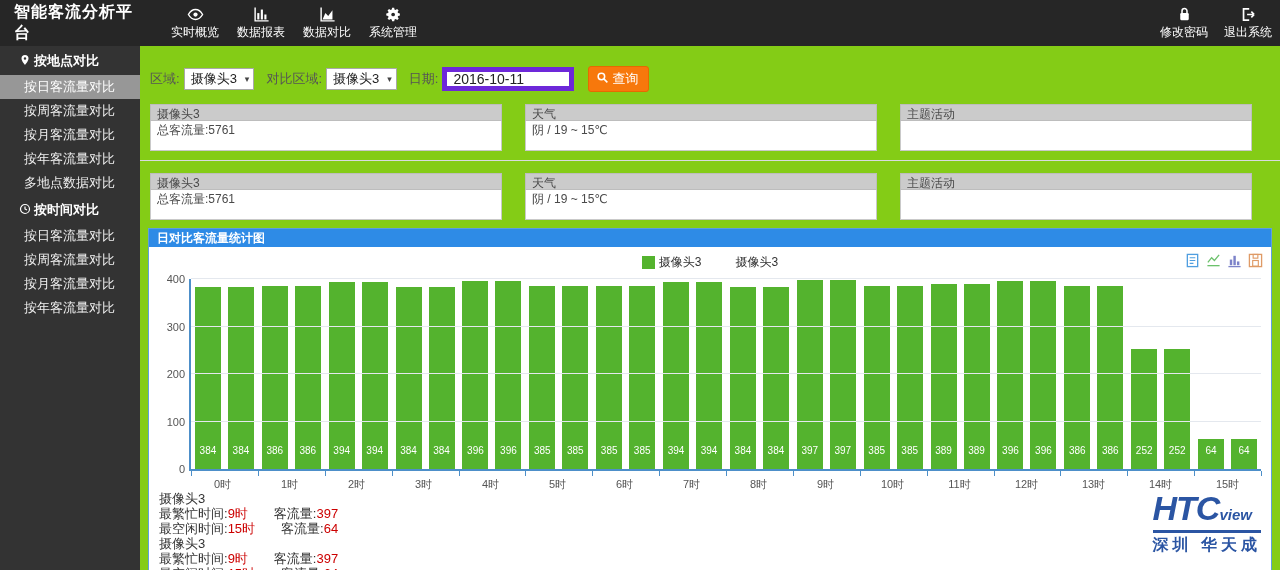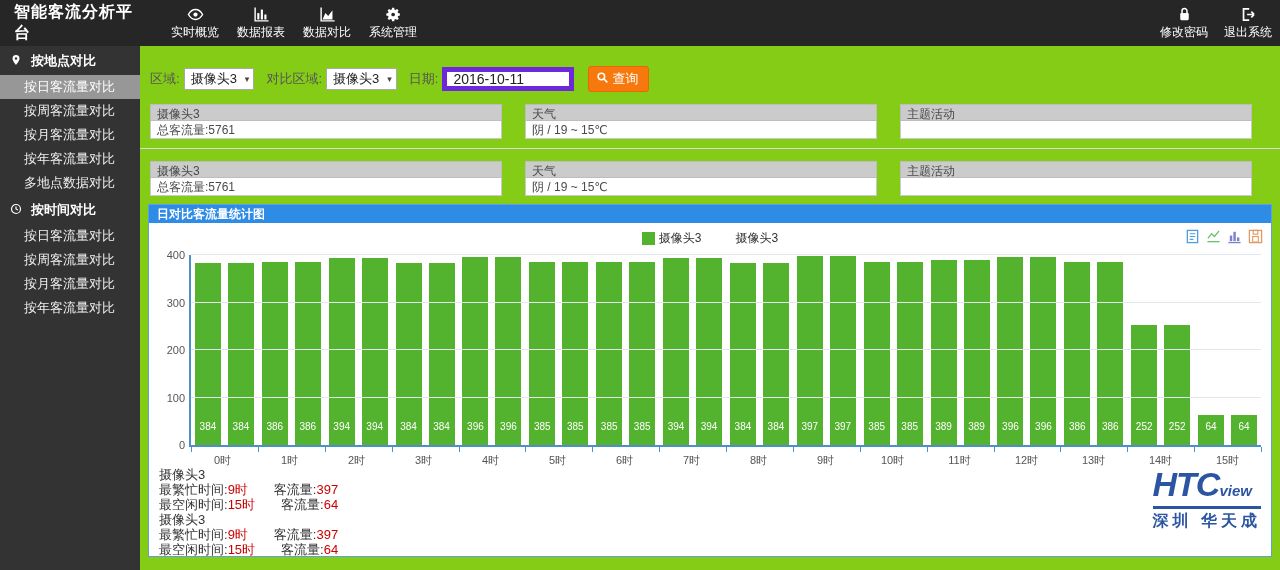--- a/index.html
+++ b/index.html
@@ -10,40 +10,40 @@
   .brand { color:#fff; font-size:16px; font-weight:bold; padding:0 14px; width:162px; letter-spacing:1px; }
   .nav { display:flex; height:46px; }
   .nav-item { width:66px; display:flex; flex-direction:column; align-items:center; justify-content:center; color:#fff; cursor:pointer; }
   .nav-item svg { width:17px; height:17px; display:block; }
   .nav-item .nav-label { font-size:12px; margin-top:1px; white-space:nowrap; }
   .header-right { margin-left:auto; display:flex; }
   .header-right .nav-item { width:64px; }
 
   
   .sidebar { position:absolute; left:0; top:46px; width:140px; height:524px; background:#333333; }
-  .side-section-title { color:#fff; font-size:13px; font-weight:bold; padding:6px 6px 5px 10px; display:flex; align-items:center; gap:9px; }
+  .side-section-title { color:#fff; font-size:13px; font-weight:bold; padding:6px 6px 5px 19px; display:flex; align-items:center; gap:3px; }
   .side-section-title svg { width:12px; height:12px; }
   .side-item { color:#f0f0f0; font-size:13px; height:24px; line-height:24px; padding-left:24px; cursor:pointer; white-space:nowrap; }
   .side-item.active { background:#979797; color:#fff; }
 
   
   .main { position:absolute; left:140px; top:46px; width:1140px; height:524px; background:#84cc16; }
 
   .filterbar { display:flex; align-items:center; margin:20px 0 0 10px; font-size:13px; color:#555; }
   .filterbar .flabel { margin-right:4px; }
   .select-box { background:#fff; border:1px solid #a9a9a9; height:22px; line-height:20px; padding:0 4px 0 6px; font-size:13px; color:#222; display:flex; align-items:center; margin-right:12px; cursor:pointer; }
   .select-box .caret { font-size:9px; color:#444; margin-left:8px; }
   .date-input { width:132px; height:24px; border:5px solid #6d28d9; font-size:14px; padding:0 6px; color:#222; background:#fff; margin-right:14px; font-family:"Liberation Sans",sans-serif; }
   .search-btn { background:#f7780c; border:1px solid #e66a00; color:#fff; height:26px; padding:0 10px 0 7px; font-size:13px; border-radius:3px; display:flex; align-items:center; gap:3px; cursor:pointer; font-family:"Liberation Sans",sans-serif; }
   .search-btn svg { width:13px; height:13px; }
 
   .info-row { display:flex; margin:12px 0 0 10px; }
   .info-box { width:352px; margin-right:23px; }
   .info-box .ib-hd { background:#cbcbcb; border:1px solid #bdbdbd; font-size:12px; color:#4a4a4a; padding:1px 6px; height:17px; }
-  .info-box .ib-bd { background:#fff; border:1px solid #c9c9c9; border-top:none; font-size:12px; color:#4a4a4a; padding:1px 6px; height:18px; }
+  .info-box .ib-bd { background:#fff; border:1px solid #c9c9c9; border-top:none; font-size:12px; color:#4a4a4a; padding:1px 6px; height:30px; }
   .row-divider { border:none; border-top:1px solid #d8dade; margin:9px 0 0 0; }
 
   
   .chart-panel { position:relative; margin:8px 8px 0 8px; width:1124px; height:353px; background:#fff; border:1px solid #5f9fdd; }
   .panel-title { background:#2e8be6; color:#fff; font-size:12px; font-weight:bold; height:18px; line-height:18px; padding:0 8px; }
   .panel-body { position:relative; height:333px; }
 
   .legend { position:absolute; top:7px; left:0; width:100%; display:flex; justify-content:center; gap:34px; font-size:12px; color:#333; }
   .legend-item { display:flex; align-items:center; gap:4px; cursor:pointer; }
   .legend-swatch { width:13px; height:13px; display:inline-block; }

